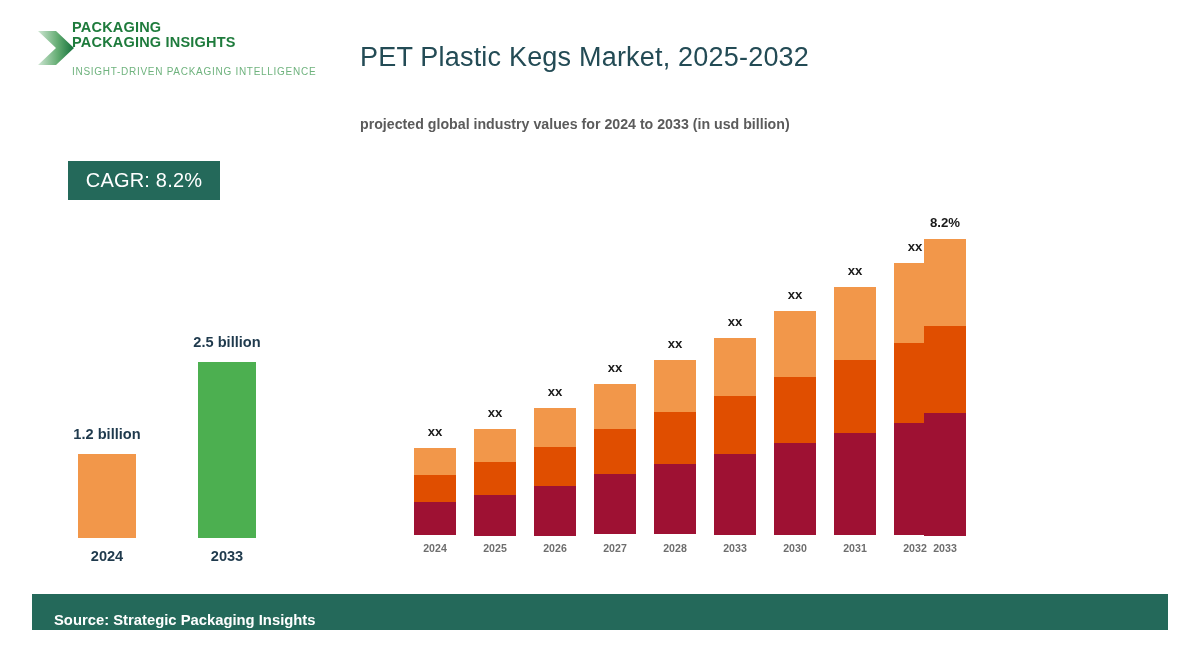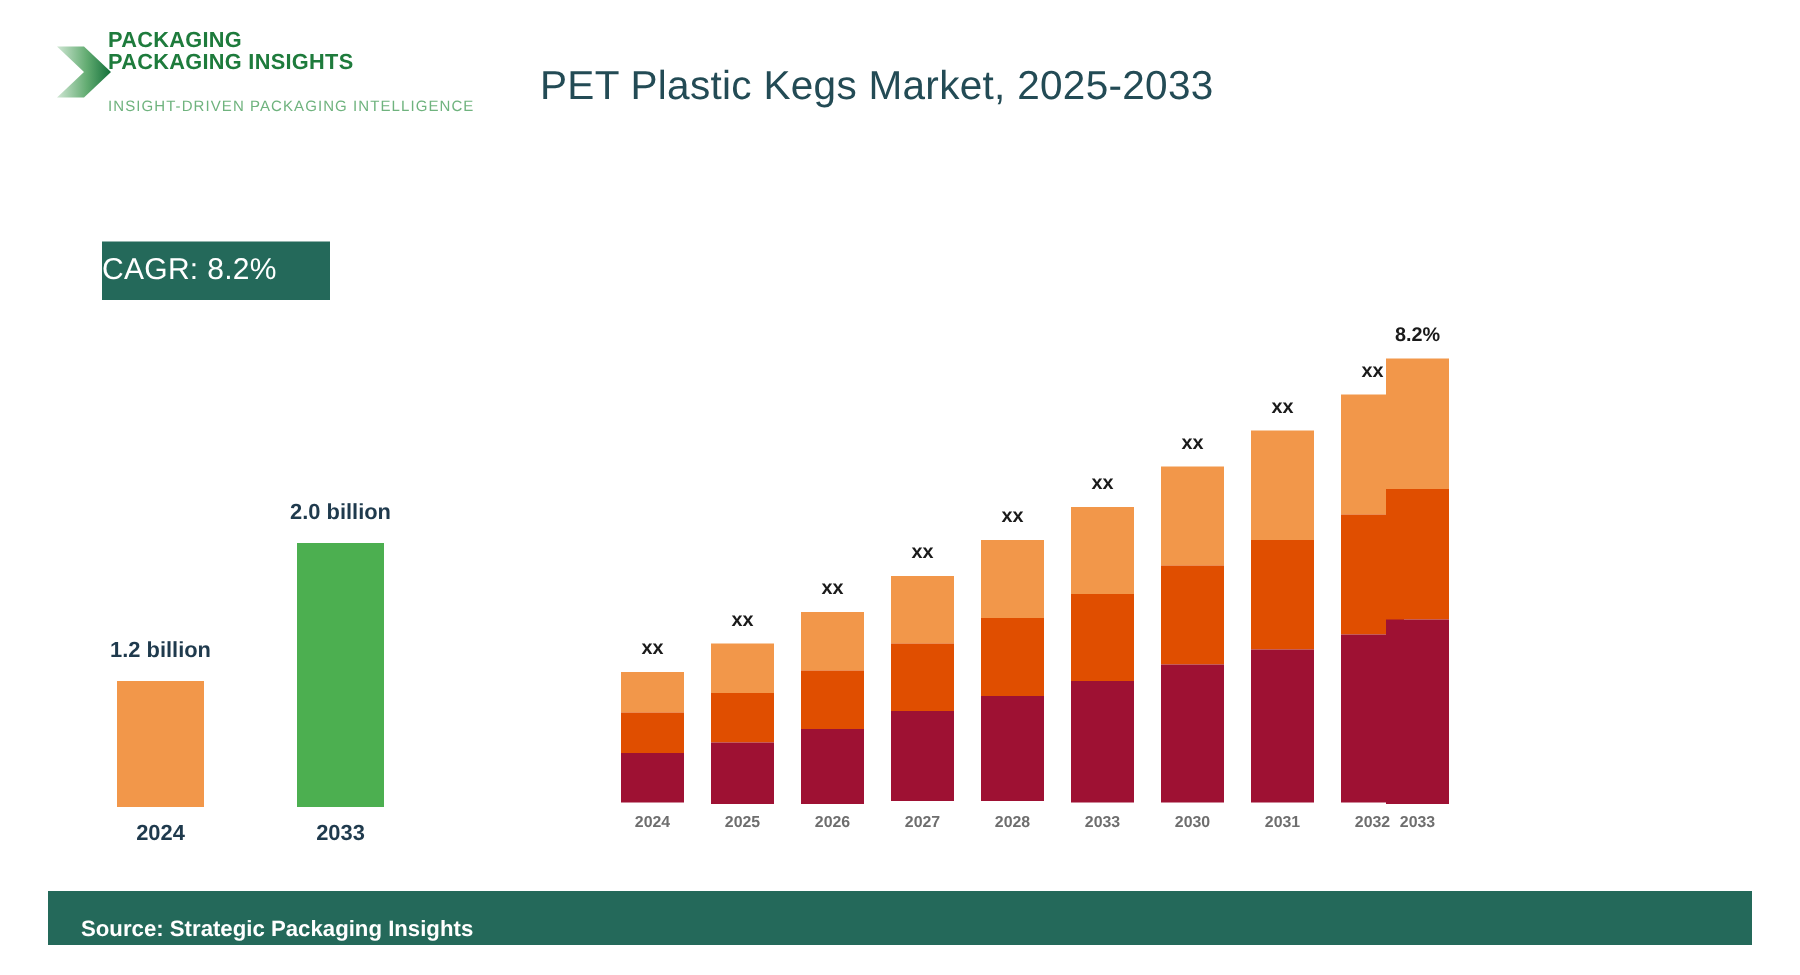--- a/index.html
+++ b/index.html
@@ -81,20 +81,21 @@
   
   #cagr-badge {
     position: absolute;
     left: 68px;
     top: 161px;
     width: 152px;
     height: 39px;
     background: #24695A;
     display: flex;
     align-items: center;
+    justify-content: center;
   }
   #cagr-badge-label {
     color: #ffffff;
     font-size: 20px;
     font-weight: normal;
     letter-spacing: 0.2px;
   }
 
   
   #compare-panel {
@@ -225,36 +226,37 @@
         <path d="M6 7 L24 7 L42 24 L24 41 L6 41 L24 24 Z" fill="url(#chevGrad)"></path>
       </svg>
     </div>
     <div id="logo-text">
       <div class="logo-line">PACKAGING</div>
       <div class="logo-line">PACKAGING INSIGHTS</div>
       <div id="logo-tagline">INSIGHT-DRIVEN PACKAGING INTELLIGENCE</div>
     </div>
   </div>
 
-  <div id="title">PET Plastic Kegs Market, 2025-2033</div>
+  <div id="title">PET Plastic Kegs Market, 2025-2032</div>
+  <div id="subtitle">projected global industry values for 2024 to 2033 (in usd billion)</div>
 
   <div id="cagr-badge">
     <span id="cagr-badge-label">CAGR: 8.2%</span>
   </div>
 
   <div id="compare-panel">
       <div class="cmp-bar-wrap" style="left: 23px; height: 176px;">
         <div class="cmp-bar" style="height: 84px; background: rgb(242, 151, 74);"></div>
       </div>
       <div class="cmp-value" style="left: -28px; bottom: 128px;">1.2 billion</div>
       <div class="cmp-year" style="left: 23px;">2024</div>
       <div class="cmp-bar-wrap" style="left: 143px; height: 176px;">
         <div class="cmp-bar" style="height: 176px; background: rgb(76, 175, 80);"></div>
       </div>
-      <div class="cmp-value" style="left: 92px; bottom: 220px;">2.0 billion</div>
+      <div class="cmp-value" style="left: 92px; bottom: 220px;">2.5 billion</div>
       <div class="cmp-year" style="left: 143px;">2033</div>
     </div>
 
   <div id="stacked-chart">
       <div class="stack-col" style="left: 14px; height: 340px;">
         <div class="stack-bar" style="height: 87px;">
           <div class="seg" style="height: 27px; background: rgb(242, 151, 74);"></div>
           <div class="seg" style="height: 27px; background: rgb(224, 78, 0);"></div>
           <div class="seg" style="height: 33px; background: rgb(158, 17, 51);"></div>
         </div>

